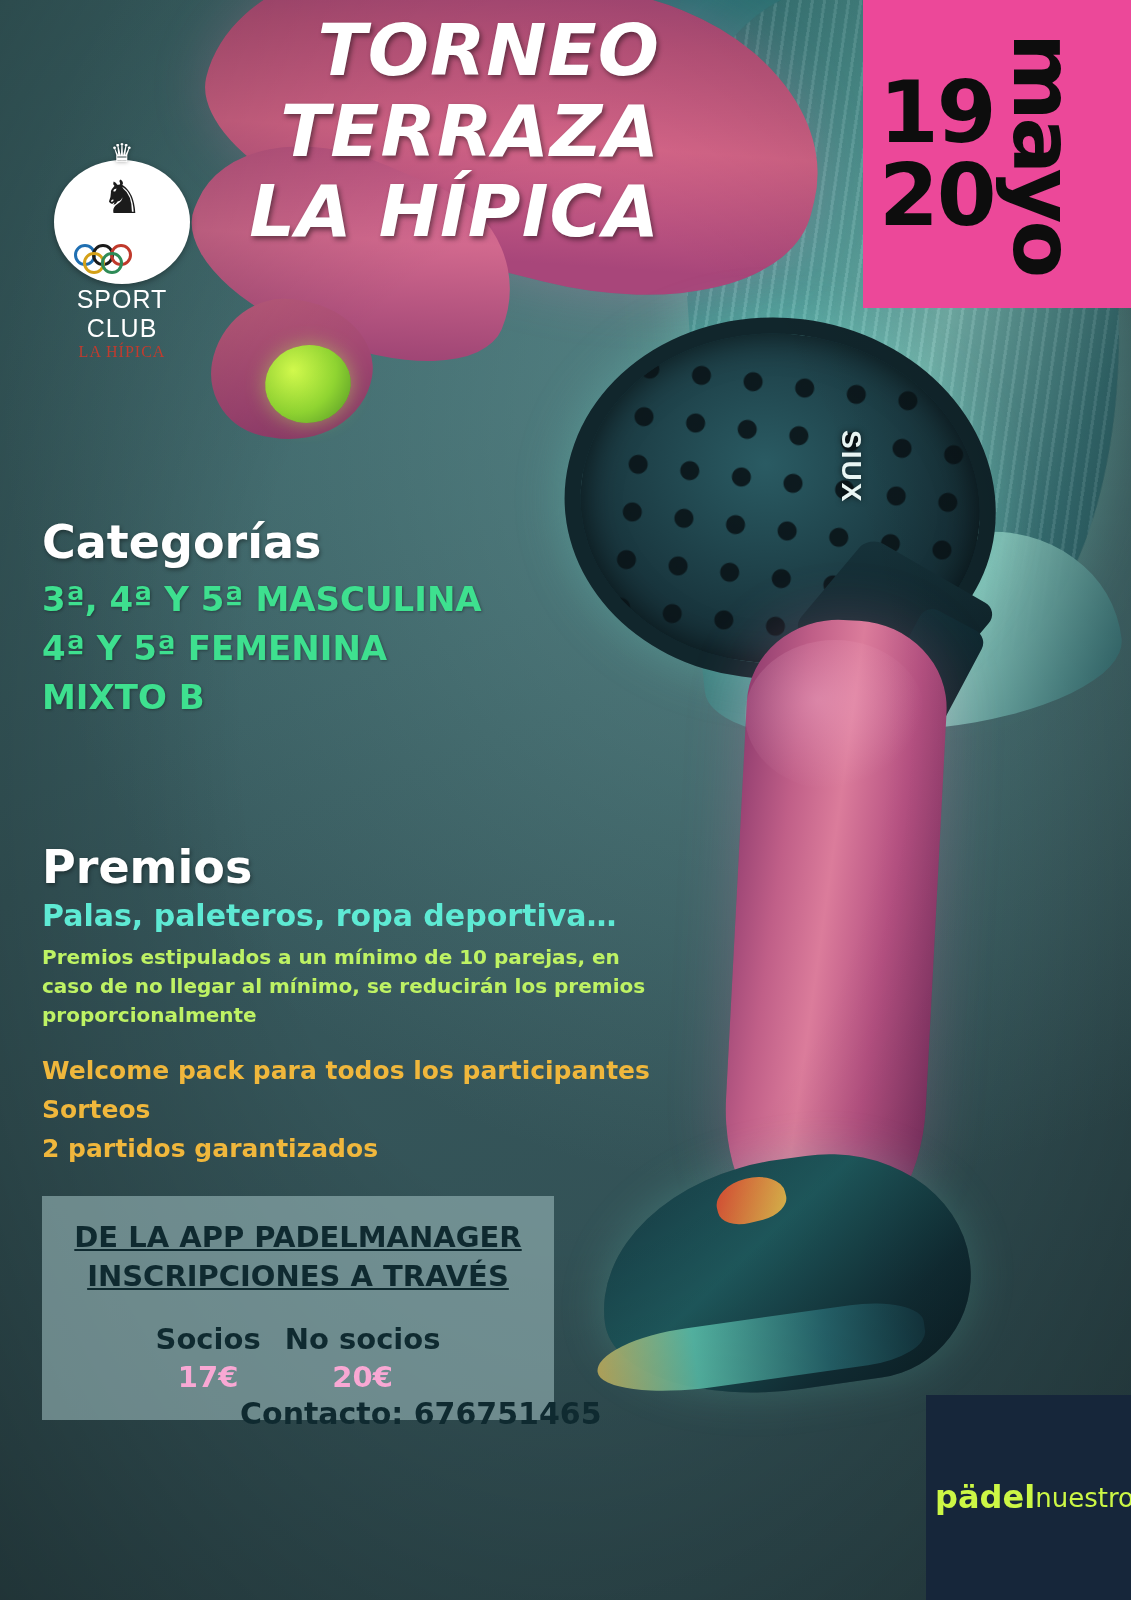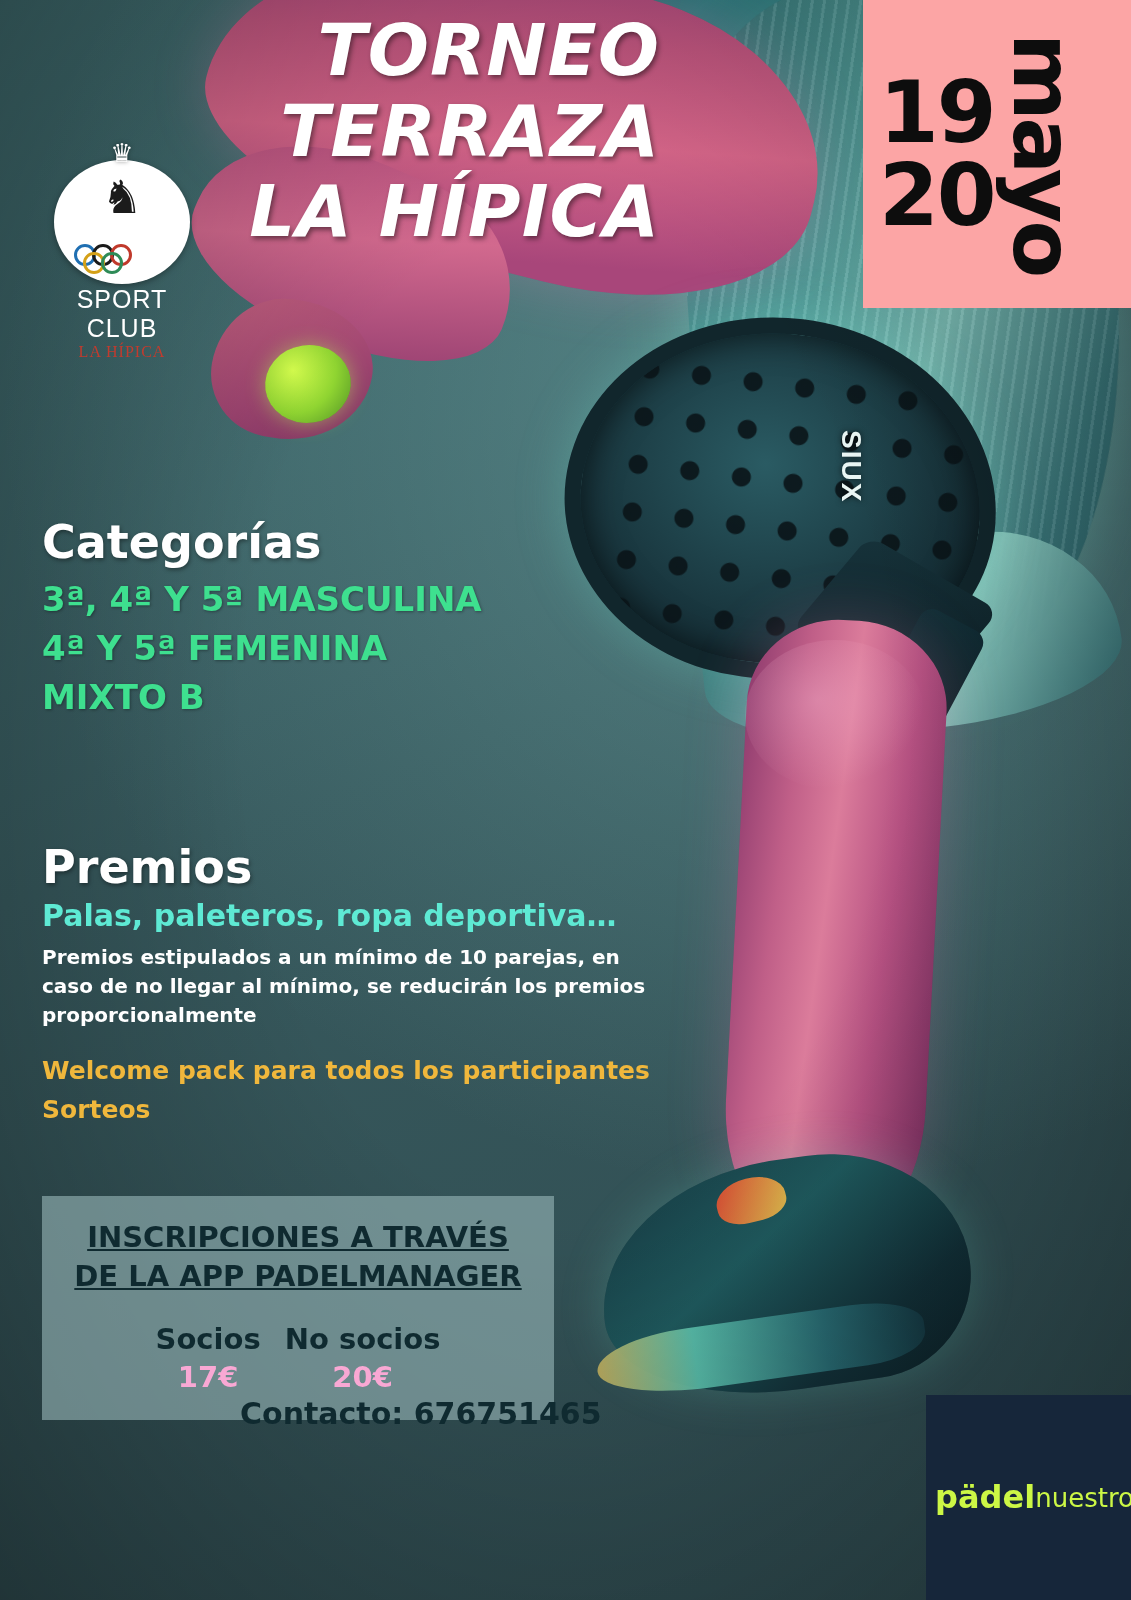--- a/index.html
+++ b/index.html
@@ -224,21 +224,21 @@
     opacity: 0.9;
   }
 
   
   .date-badge {
     position: absolute;
     right: 0;
     top: 0;
     width: 268px;
     height: 308px;
-    background: #fca5a5;
+    background: #ec4899;
     display: flex;
     align-items: center;
     box-sizing: border-box;
     padding: 6px 8px 6px 16px;
   }
   .date-nums {
     display: flex;
     flex-direction: column;
     justify-content: center;
     line-height: 0.96;
@@ -375,21 +375,21 @@
   .prem-sub {
     font-family: "DejaVu Sans", sans-serif;
     font-weight: 700;
     color: #5eead4;
     font-size: 30px;
     margin: 2px 0 10px 0;
   }
   .prem-note {
     font-family: "DejaVu Sans", sans-serif;
     font-weight: 700;
-    color: #ffffff;
+    color: #bef264;
     font-size: 20px;
     line-height: 1.45;
     max-width: 620px;
     margin: 0 0 26px 0;
   }
   .perk {
     font-family: "DejaVu Sans", sans-serif;
     font-weight: 700;
     color: #f0b73c;
     font-size: 25px;
@@ -552,25 +552,26 @@
     <div class="cat-item">4ª Y 5ª FEMENINA</div>
     <div class="cat-item">MIXTO B</div>
   </div>
 
   <div class="section" style="top:840px;">
     <div class="h-white" style="margin-bottom:4px;">Premios</div>
     <div class="prem-sub">Palas, paleteros, ropa deportiva…</div>
     <div class="prem-note">Premios estipulados a un mínimo de 10 parejas, en caso de no llegar al mínimo, se reducirán los premios proporcionalmente</div>
     <div class="perk">Welcome pack para todos los participantes</div>
     <div class="perk">Sorteos</div>
+    <div class="perk">2 partidos garantizados</div>
   </div>
 
   <div class="insc-box">
+    <div class="insc-title">DE LA APP PADELMANAGER</div>
     <div class="insc-title">INSCRIPCIONES A TRAVÉS</div>
-    <div class="insc-title">DE LA APP PADELMANAGER</div>
     <div class="price-row">
       <div class="price-col">
         <div class="price-label">Socios</div>
         <div class="price-value">17€</div>
       </div>
       <div class="price-col">
         <div class="price-label">No socios</div>
         <div class="price-value">20€</div>
       </div>
     </div>

